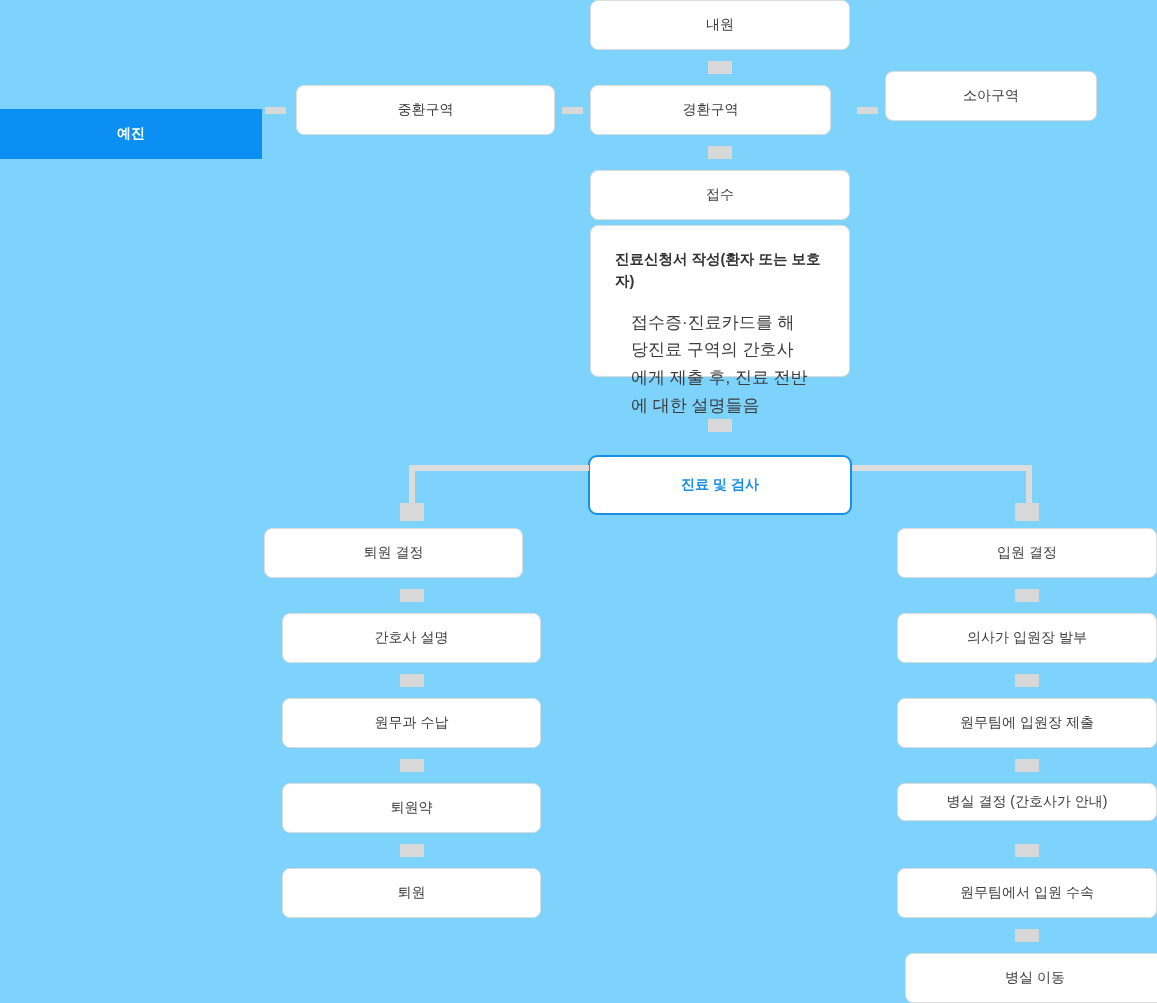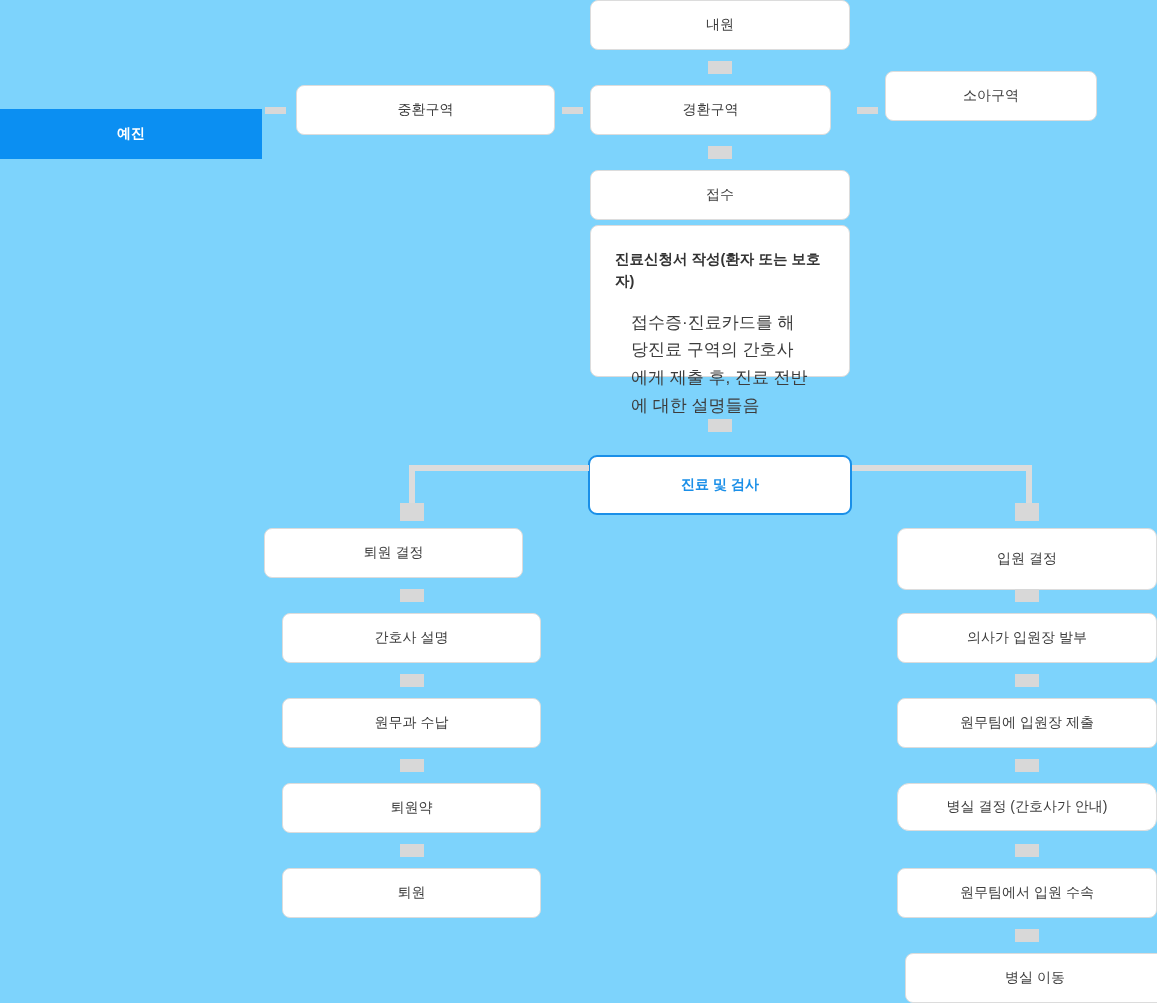--- a/index.html
+++ b/index.html
@@ -149,30 +149,30 @@
   <div class="conn conn-v" style="left:400px; top:674px;"></div>
 
   <div class="node" style="left:282px; top:698px; width:259px; height:50px;">원무과 수납</div>
   <div class="conn conn-v" style="left:400px; top:759px;"></div>
 
   <div class="node" style="left:282px; top:783px; width:259px; height:50px;">퇴원약</div>
   <div class="conn conn-v" style="left:400px; top:844px;"></div>
 
   <div class="node" style="left:282px; top:868px; width:259px; height:50px;">퇴원</div>
 
-  <div class="node" style="left:897px; top:528px; width:260px; height:62px;border-radius:9px;">입원 결정</div>
+  <div class="node" style="left:897px; top:528px; width:260px; height:50px;">입원 결정</div>
   <div class="conn conn-v" style="left:1015px; top:589px;"></div>
 
   <div class="node" style="left:897px; top:613px; width:260px; height:50px;text-align:right;">의사가 입원장 발부</div>
   <div class="conn conn-v" style="left:1015px; top:674px;"></div>
 
   <div class="node" style="left:897px; top:698px; width:260px; height:50px;">원무팀에 입원장 제출</div>
   <div class="conn conn-v" style="left:1015px; top:759px;"></div>
 
-  <div class="node" style="left:897px; top:783px; width:260px; height:48px;border-radius:12px;">병실 결정 (간호사가 안내)</div>
+  <div class="node" style="left:897px; top:783px; width:260px; height:38px;">병실 결정 (간호사가 안내)</div>
   <div class="conn conn-v" style="left:1015px; top:844px;"></div>
 
   <div class="node" style="left:897px; top:868px; width:260px; height:50px;">원무팀에서 입원 수속</div>
   <div class="conn conn-v" style="left:1015px; top:929px;"></div>
 
   <div class="node" style="left:897px; top:953px; width:260px; height:50px;margin-left:8px;">병실 이동</div>
 
 </div>
 
 </body></html>

